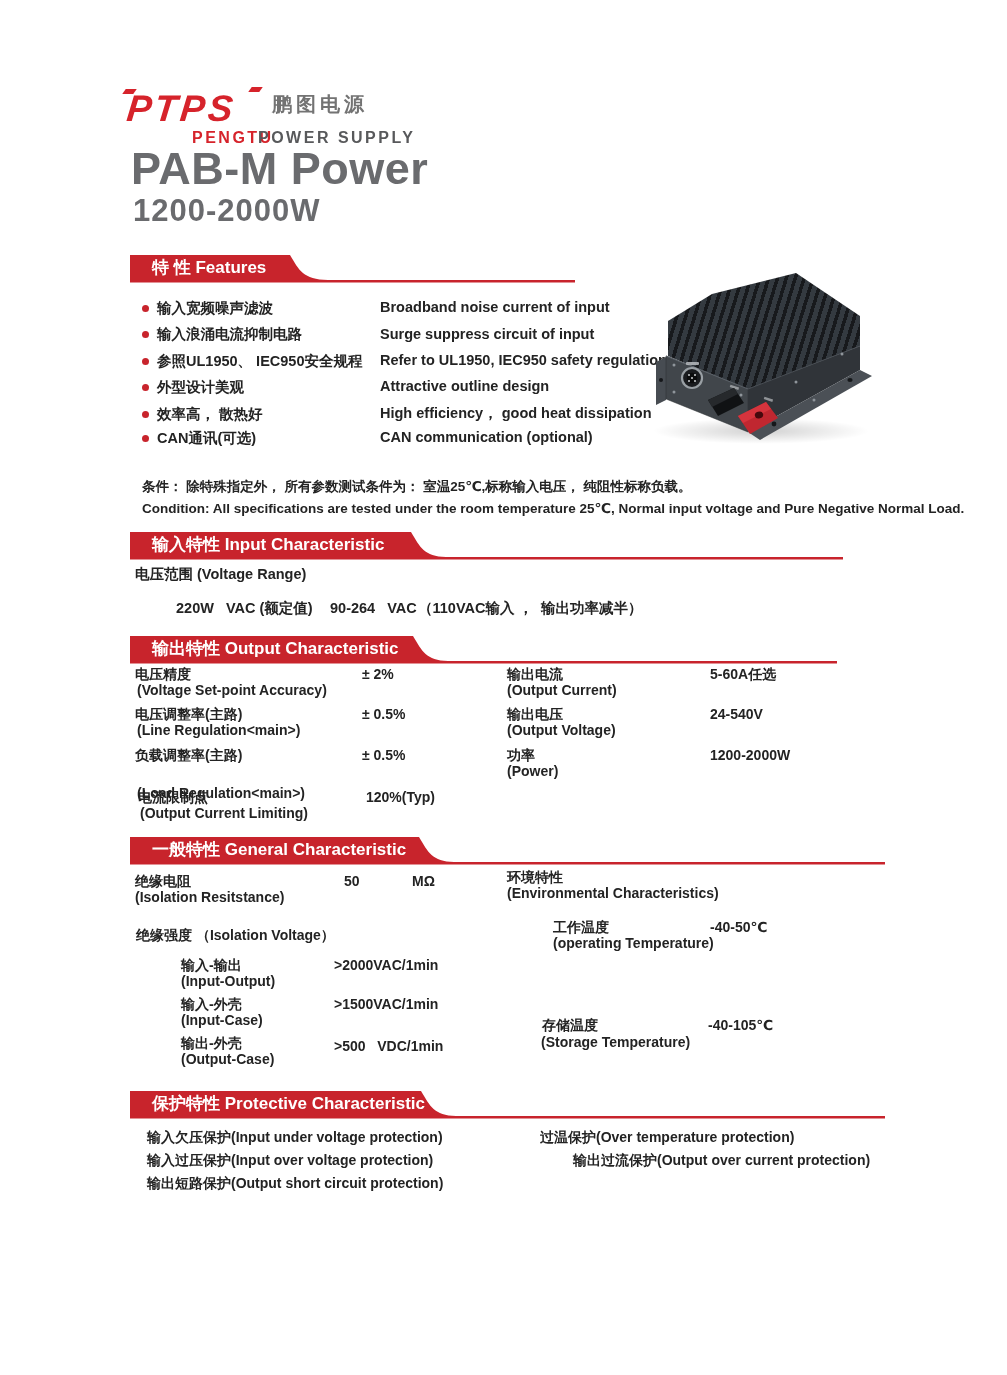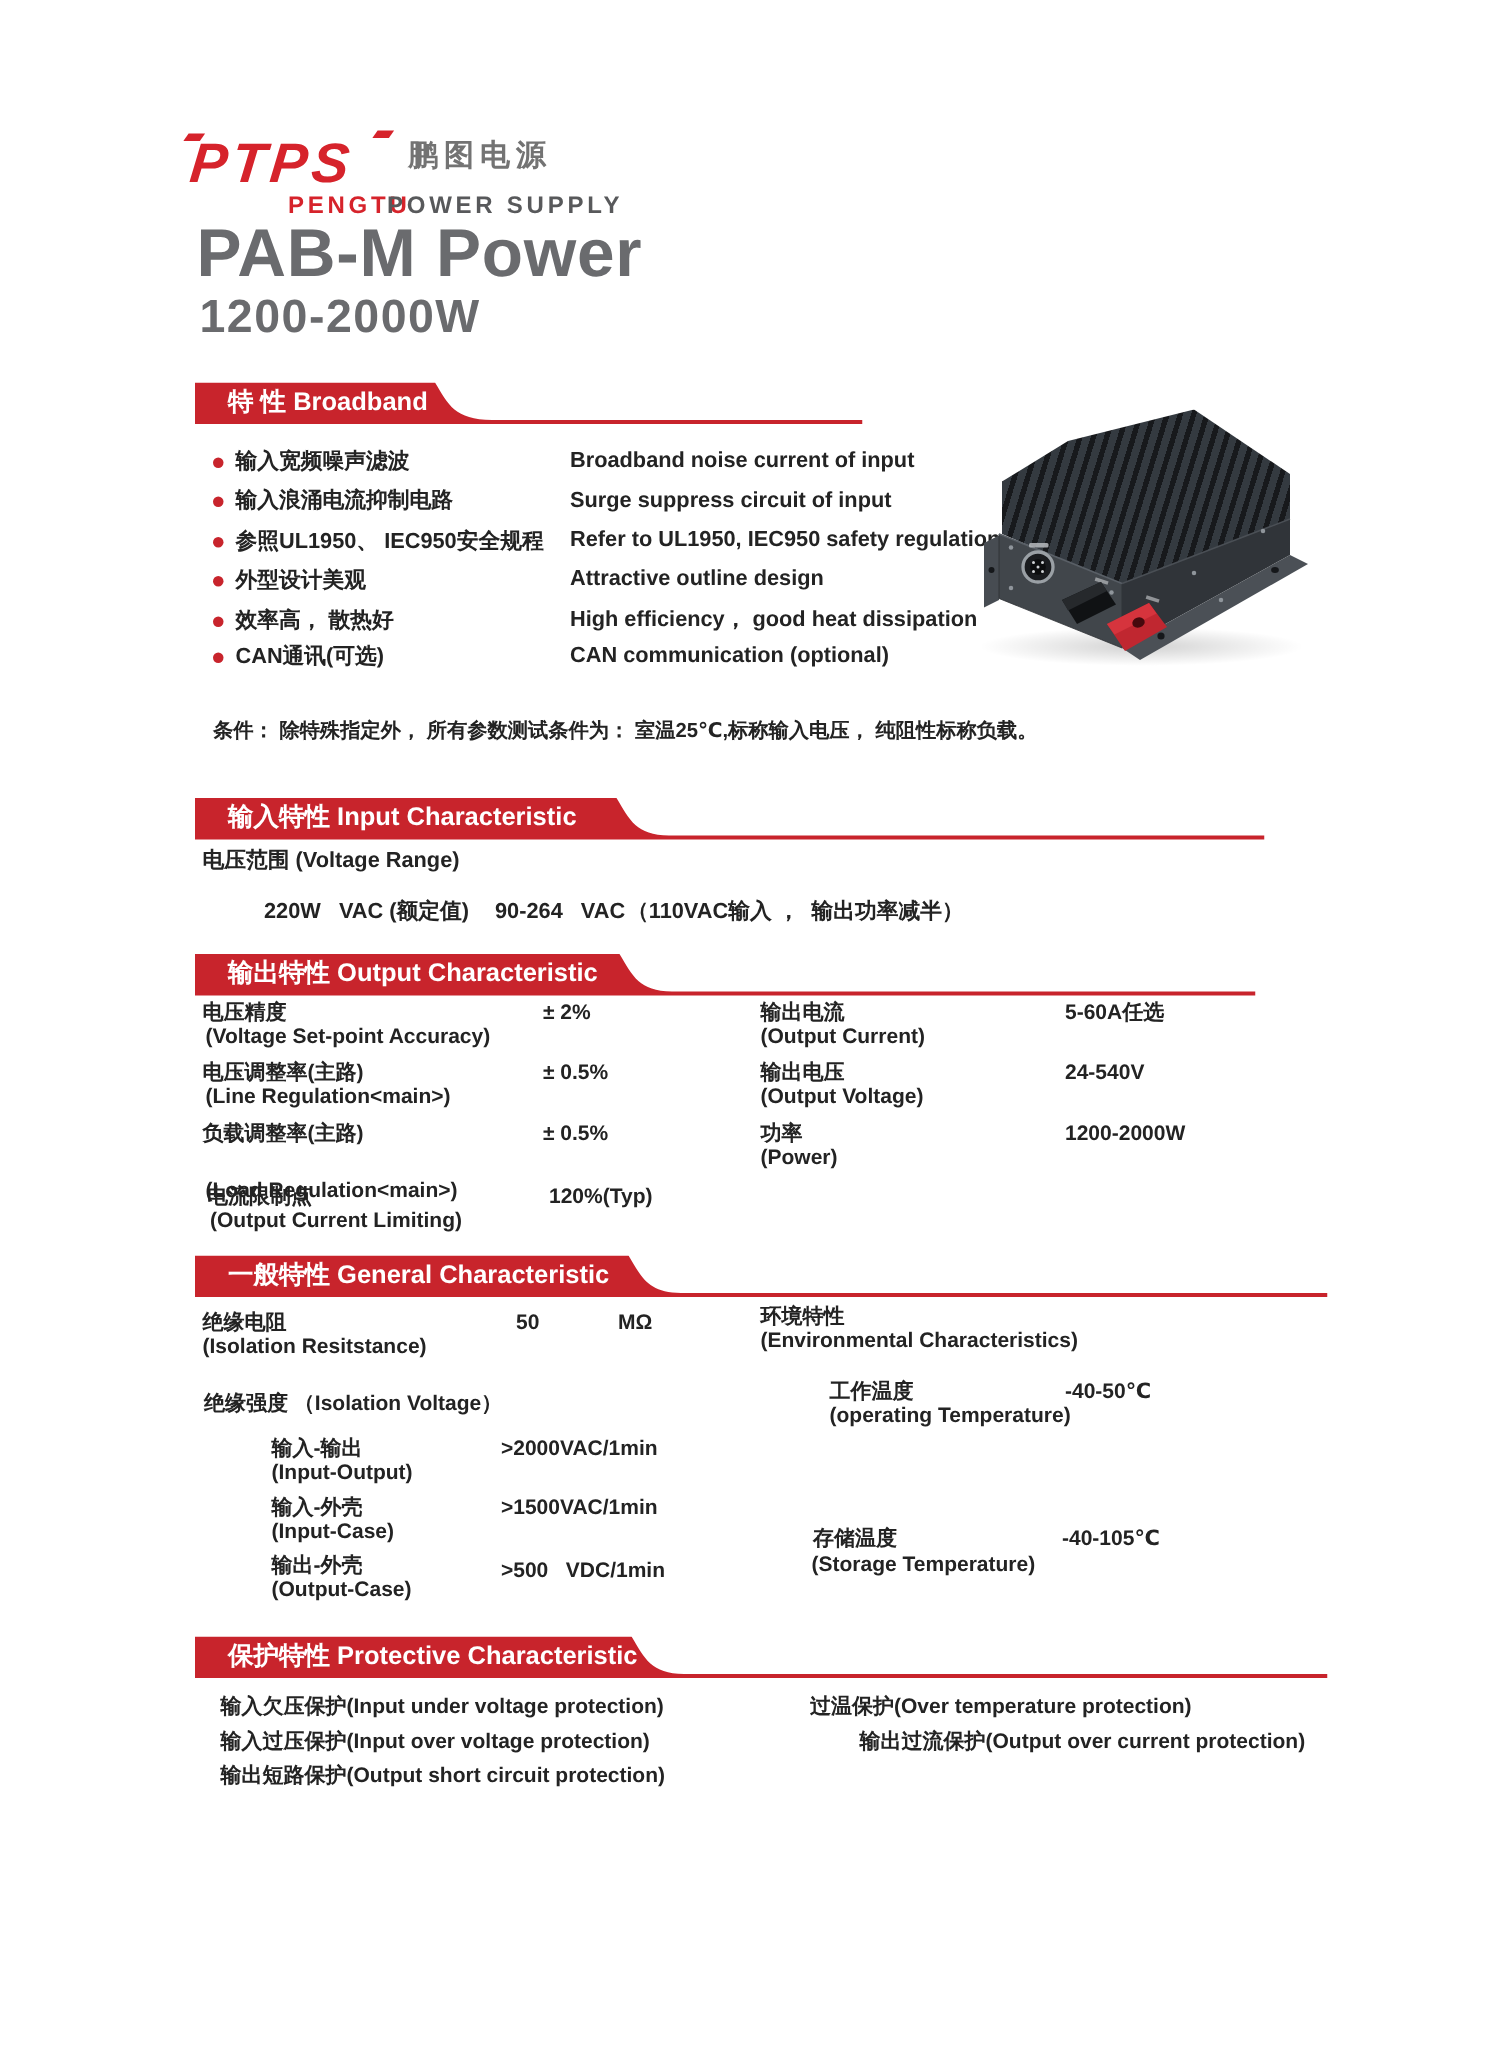--- a/index.html
+++ b/index.html
@@ -45,21 +45,21 @@
     <div class="logo-sub" style="left:258px;color:#58595b;">POWER SUPPLY</div>
   </div>
 
   <div class="series">PAB-M Power</div>
   <div class="range">1200-2000W</div>
 
   <div class="banner" style="left:130px;top:255px;">
     <svg width="445" height="28">
       <path d="M0,0 L160,0 C169,15 173,24.6 198,25 L445,25 L445,27.6 L0,27.6 Z" fill="#c8242c"></path>
     </svg>
-    <div class="cap">特 性 Broadband</div>
+    <div class="cap">特 性 Features</div>
   </div>
 
   <div>
     <div class="bullet" style="left:142px;top:305px;"></div>
     <div class="t big" style="left:157px;top:301px;">输入宽频噪声滤波</div>
     <div class="t big" style="left:380px;top:300px;">Broadband noise current of input</div>
 
     <div class="bullet" style="left:142px;top:331px;"></div>
     <div class="t big" style="left:157px;top:327px;">输入浪涌电流抑制电路</div>
     <div class="t big" style="left:380px;top:327px;">Surge suppress circuit of input</div>
@@ -122,20 +122,21 @@
       <circle cx="28" cy="99" r="1.5" fill="#8f959b"></circle>
         <circle cx="28" cy="126" r="1.5" fill="#8f959b"></circle>
       <circle cx="95" cy="129" r="1.5" fill="#8f959b"></circle>
         <circle cx="150" cy="116" r="1.5" fill="#8f959b"></circle>
       <circle cx="196" cy="88" r="1.5" fill="#8f959b"></circle>
         <circle cx="168" cy="134" r="1.5" fill="#8f959b"></circle>
     </svg>
   </div>
 
   <div class="t small" style="left:142px;top:480px;">条件： 除特殊指定外， 所有参数测试条件为： 室温25℃,标称输入电压， 纯阻性标称负载。</div>
+  <div class="t small" style="left:142px;top:502px;">Condition: All specifications are tested under the room temperature 25℃, Normal input voltage and Pure Negative Normal Load.</div>
 
   <div class="banner" style="left:130px;top:532px;">
     <svg width="713" height="28">
       <path d="M0,0 L281,0 C290,15 294,24.6 316,25 L713,25 L713,27.6 L0,27.6 Z" fill="#c8242c"></path>
     </svg>
     <div class="cap">输入特性 Input Characteristic</div>
   </div>
   <div class="t big" style="left:135px;top:567px;">电压范围 (Voltage Range)</div>
   <div class="t big" style="left:176px;top:601px;">220W   VAC (额定值)</div>
   <div class="t big" style="left:330px;top:601px;">90-264   VAC</div>

